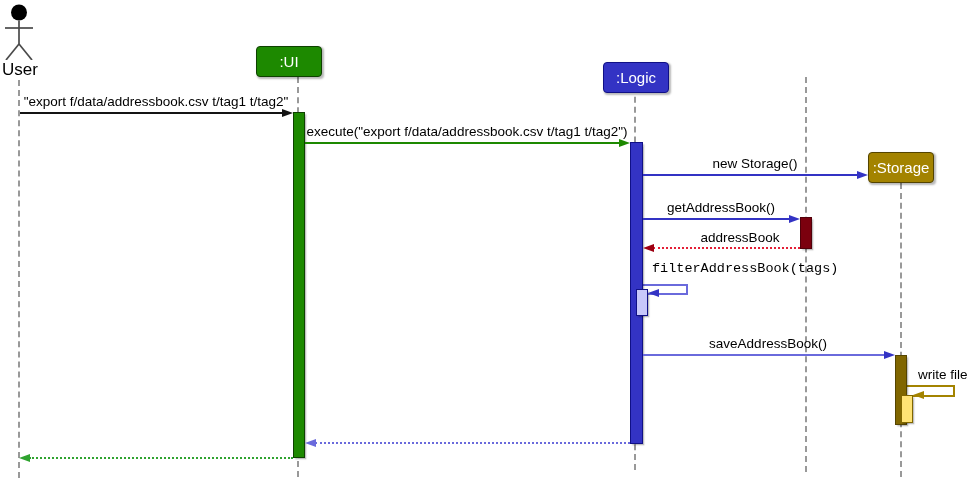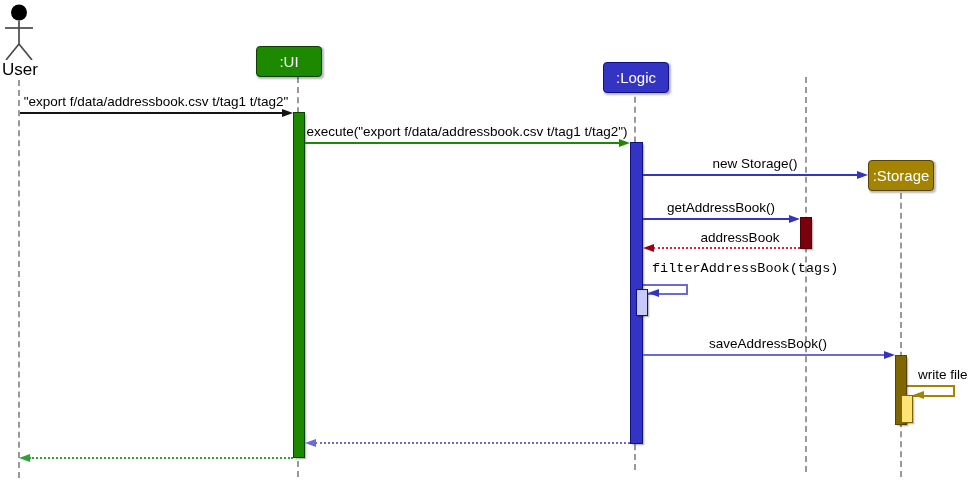--- a/index.html
+++ b/index.html
@@ -42,21 +42,21 @@
     <line x1="19" y1="41" x2="32" y2="57" stroke="#4A4A4A" stroke-width="1.7"></line>
   </svg>
   <div class="actor-label" style="left:2px;top:60px;">User</div>
 
   <div class="pbox" style="left:256px;top:46px;width:66px;background:var(--ui_fill);border-color:var(--ui_border);">
     <span>:UI</span>
   </div>
   <div class="pbox" style="left:603px;top:46px;width:66px;background:var(--logic_fill);border-color:var(--logic_border);margin-top:16px;">
     <span>:Logic</span>
   </div>
-  <div class="pbox" style="left:868px;top:152px;width:66px;background:var(--storage_fill);border-color:var(--storage_border);margin-top:8px;">
+  <div class="pbox" style="left:868px;top:152px;width:66px;background:var(--storage_fill);border-color:var(--storage_border);">
     <span>:Storage</span>
   </div>
 
   <div class="bar" style="left:293px;top:112px;width:12px;height:346px;background:var(--ui_fill);border-color:var(--ui_border);"></div>
   <div class="bar" style="left:630px;top:142px;width:13px;height:302px;background:var(--logic_fill);border-color:var(--logic_border);"></div>
   <div class="bar" style="left:800px;top:217px;width:12px;height:32px;background:var(--model_bar);border-color:var(--model_border);"></div>
   <div class="bar" style="left:636px;top:289px;width:12px;height:27px;background:var(--logic_light);border-color:var(--logic_border);z-index:4;"></div>
   <div class="bar" style="left:895px;top:355px;width:12px;height:70px;background:var(--storage_bar);border-color:var(--storage_border);"></div>
   <div class="bar" style="left:901px;top:395px;width:12px;height:28px;background:var(--storage_light);border-color:var(--storage_bar);z-index:4;"></div>
 

